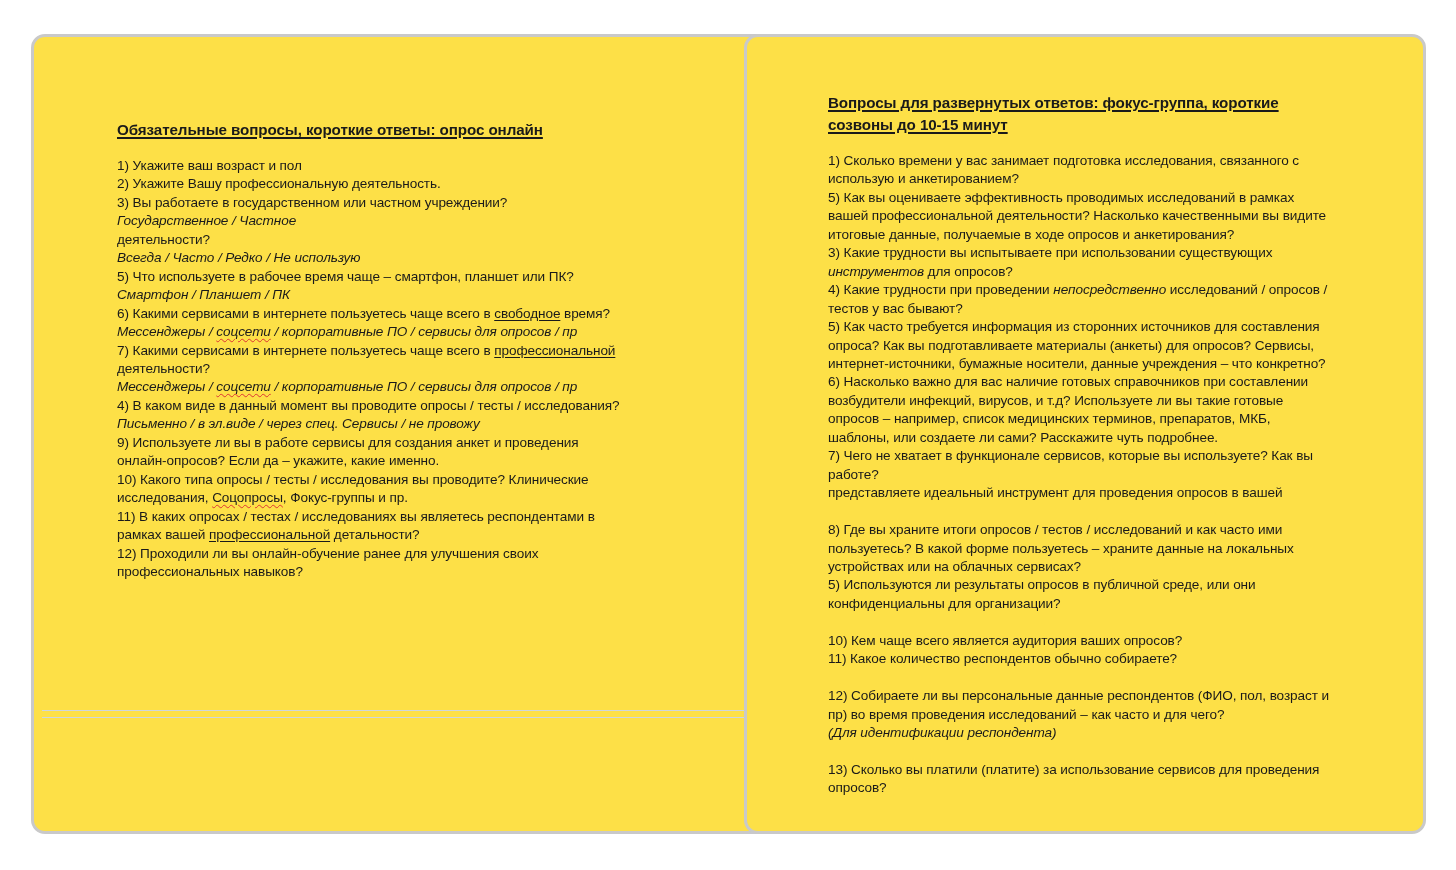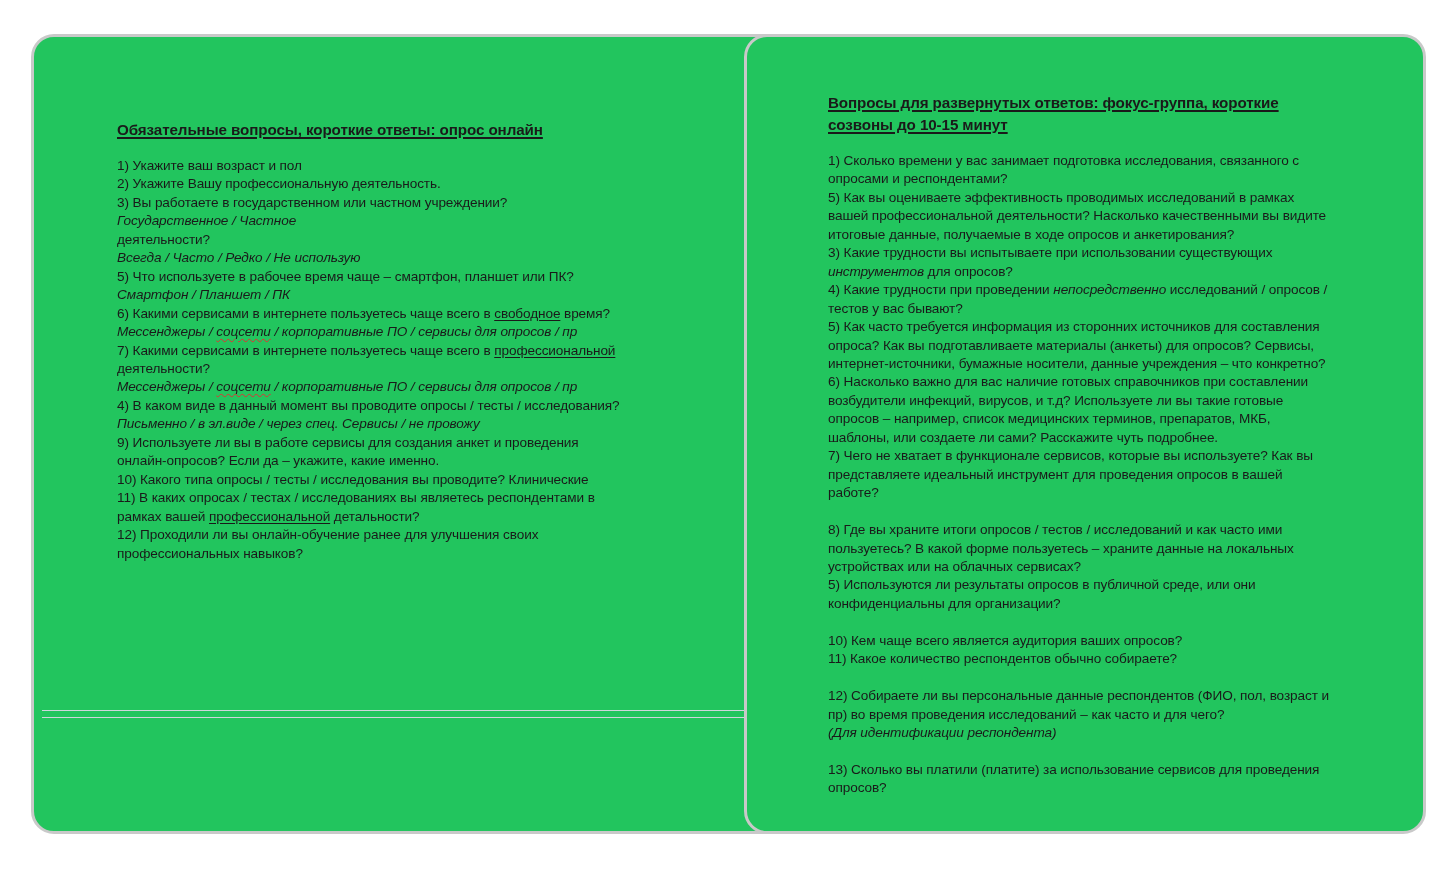--- a/index.html
+++ b/index.html
@@ -2,21 +2,21 @@
 <html><head>
   <meta charset="utf-8">
   <style>
     html, body { margin: 0; padding: 0; }
     body {
       width: 1456px; height: 870px; background: #ffffff; position: relative; overflow: hidden;
       font-family: "Liberation Sans", sans-serif; color: #1a1a1a;
     }
     .card {
       position: absolute; top: 34px; height: 800px; box-sizing: border-box;
-      border: 3px solid #c9c9c9; border-radius: 23px; background: #22c55e;
+      border: 3px solid #c9c9c9; border-radius: 14px; background: #fde047;
     }
     #card-left { left: 31px; width: 800px; }
     #card-right { left: 744px; width: 682px; }
     .doc { position: absolute; font-size: 13.6px; line-height: 18.45px; letter-spacing: -0.1px; }
     #card-left .doc { left: 83px; top: 82px; width: 560px; }
     #card-right .doc { left: 81px; top: 55px; width: 540px; }
     .heading {
       font-weight: bold; text-decoration: underline; font-size: 15.2px; line-height: 22px;
       text-underline-offset: 2px; text-decoration-thickness: 1.5px; margin: 0;
     }
@@ -49,56 +49,57 @@
         <span class="line"><span>6) Какими сервисами в интернете пользуетесь чаще всего в </span><span class="ul">свободное</span><span> время?</span></span>
         <span class="line"><span class="it"> Мессенджеры / </span><span class="it spell">соцсети</span><span class="it"> / корпоративные ПО / сервисы для опросов / пр</span></span>
         <span class="line"><span>7) Какими сервисами в интернете пользуетесь чаще всего в </span><span class="ul">профессиональной</span></span>
         <span class="line"><span>деятельности?</span></span>
         <span class="line"><span class="it"> Мессенджеры / </span><span class="it spell">соцсети</span><span class="it"> / корпоративные ПО / сервисы для опросов / пр</span></span>
         <span class="line"><span>4) В каком виде в данный момент вы проводите опросы / тесты / исследования?</span></span>
         <span class="line"><span class="it">Письменно / в эл.виде / через спец. Сервисы / не провожу</span></span>
         <span class="line"><span>9) Используете ли вы в работе сервисы для создания анкет и проведения</span></span>
         <span class="line"><span>онлайн-опросов? Если да – укажите, какие именно.</span></span>
         <span class="line"><span>10) Какого типа опросы / тесты / исследования вы проводите? Клинические</span></span>
+        <span class="line"><span>исследования, </span><span class="spell">Соцопросы</span><span>, Фокус-группы и пр.</span></span>
         <span class="line"><span>11) В каких опросах / тестах / исследованиях вы являетесь респондентами в</span></span>
         <span class="line"><span>рамках вашей </span><span class="ul">профессиональной</span><span> детальности?</span></span>
         <span class="line"><span>12) Проходили ли вы онлайн-обучение ранее для улучшения своих</span></span>
         <span class="line"><span>профессиональных навыков?</span></span>
       </div>
   </div>
   <div class="divider" style="top:673px"></div>
   <div class="divider" style="top:680px"></div>
 </div>
 
 <div class="card" id="card-right">
   <div class="doc">
     <p class="heading">
       <span class="line">Вопросы для развернутых ответов: фокус-группа, короткие</span>
       <span class="line">созвоны до 10-15 минут</span>
     </p>
     <div>
         <span class="line"><span>1) Сколько времени у вас занимает подготовка исследования, связанного с</span></span>
-        <span class="line"><span>опросами и респондентами?</span></span>
+        <span class="line"><span>использую и анкетированием?</span></span>
         <span class="line"><span>5) Как вы оцениваете эффективность проводимых исследований в рамках</span></span>
         <span class="line"><span>вашей профессиональной деятельности? Насколько качественными вы видите</span></span>
         <span class="line"><span>итоговые данные, получаемые в ходе опросов и анкетирования?</span></span>
         <span class="line"><span>3) Какие трудности вы испытываете при использовании существующих</span></span>
         <span class="line"><span class="it">инструментов</span><span> для опросов?</span></span>
         <span class="line"><span>4) Какие трудности при проведении </span><span class="it">непосредственно</span><span> исследований / опросов /</span></span>
         <span class="line"><span>тестов у вас бывают?</span></span>
         <span class="line"><span>5) Как часто требуется информация из сторонних источников для составления</span></span>
         <span class="line"><span>опроса? Как вы подготавливаете материалы (анкеты) для опросов? Сервисы,</span></span>
         <span class="line"><span>интернет-источники, бумажные носители, данные учреждения – что конкретно?</span></span>
         <span class="line"><span>6) Насколько важно для вас наличие готовых справочников при составлении</span></span>
         <span class="line"><span>возбудители инфекций, вирусов, и т.д? Используете ли вы такие готовые</span></span>
         <span class="line"><span>опросов – например, список медицинских терминов, препаратов, МКБ,</span></span>
         <span class="line"><span>шаблоны, или создаете ли сами? Расскажите чуть подробнее.</span></span>
         <span class="line"><span>7) Чего не хватает в функционале сервисов, которые вы используете? Как вы</span></span>
+        <span class="line"><span>работе?</span></span>
         <span class="line"><span>представляете идеальный инструмент для проведения опросов в вашей</span></span>
-        <span class="line"><span>работе?</span></span>
         <span class="gap"></span>
         <span class="line"><span>8) Где вы храните итоги опросов / тестов / исследований и как часто ими</span></span>
         <span class="line"><span>пользуетесь? В какой форме пользуетесь – храните данные на локальных</span></span>
         <span class="line"><span>устройствах или на облачных сервисах?</span></span>
         <span class="line"><span>5) Используются ли результаты опросов в публичной среде, или они</span></span>
         <span class="line"><span>конфиденциальны для организации?</span></span>
         <span class="gap"></span>
         <span class="line"><span>10) Кем чаще всего является аудитория ваших опросов?</span></span>
         <span class="line"><span>11) Какое количество респондентов обычно собираете?</span></span>
         <span class="gap"></span>

